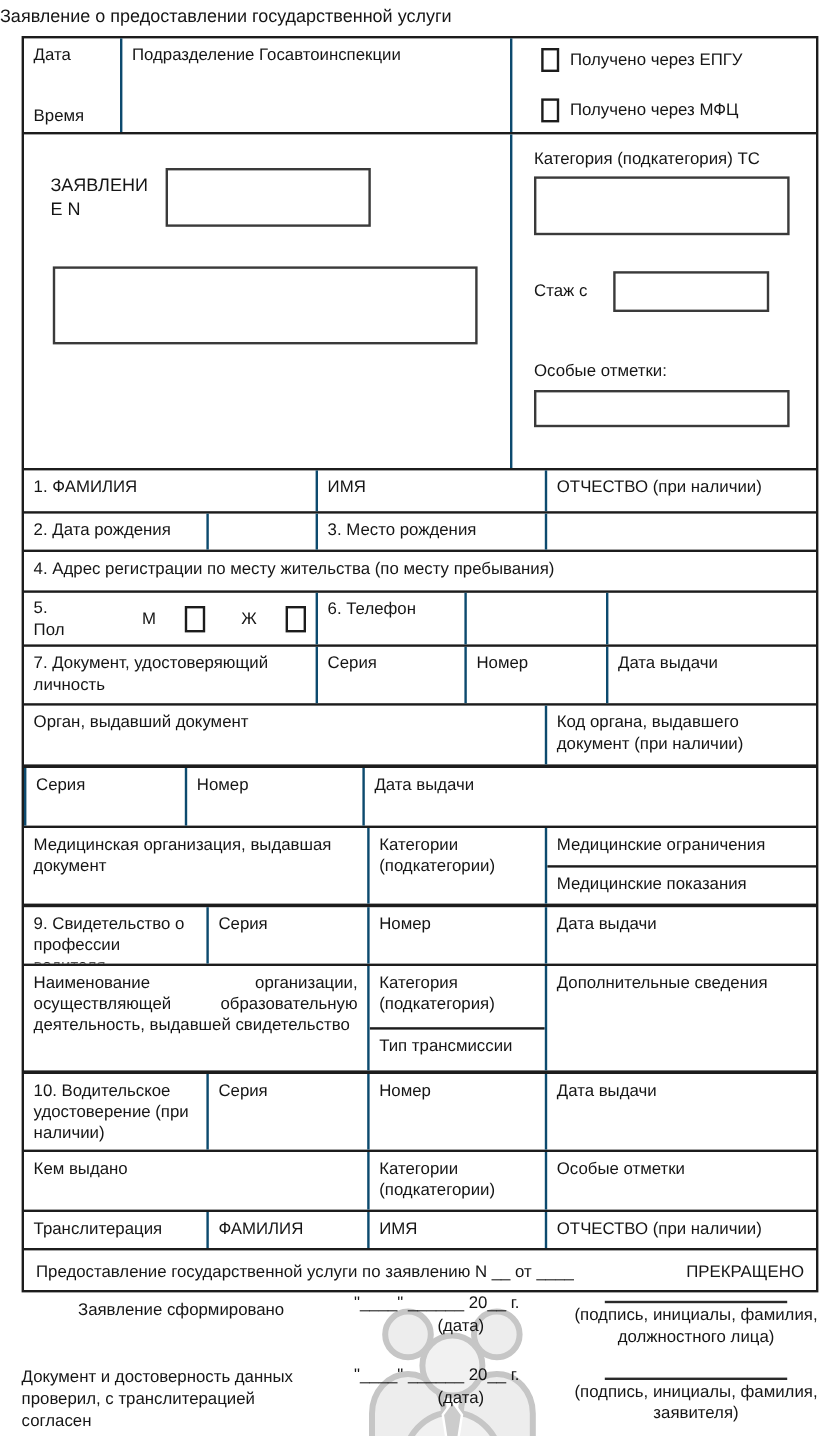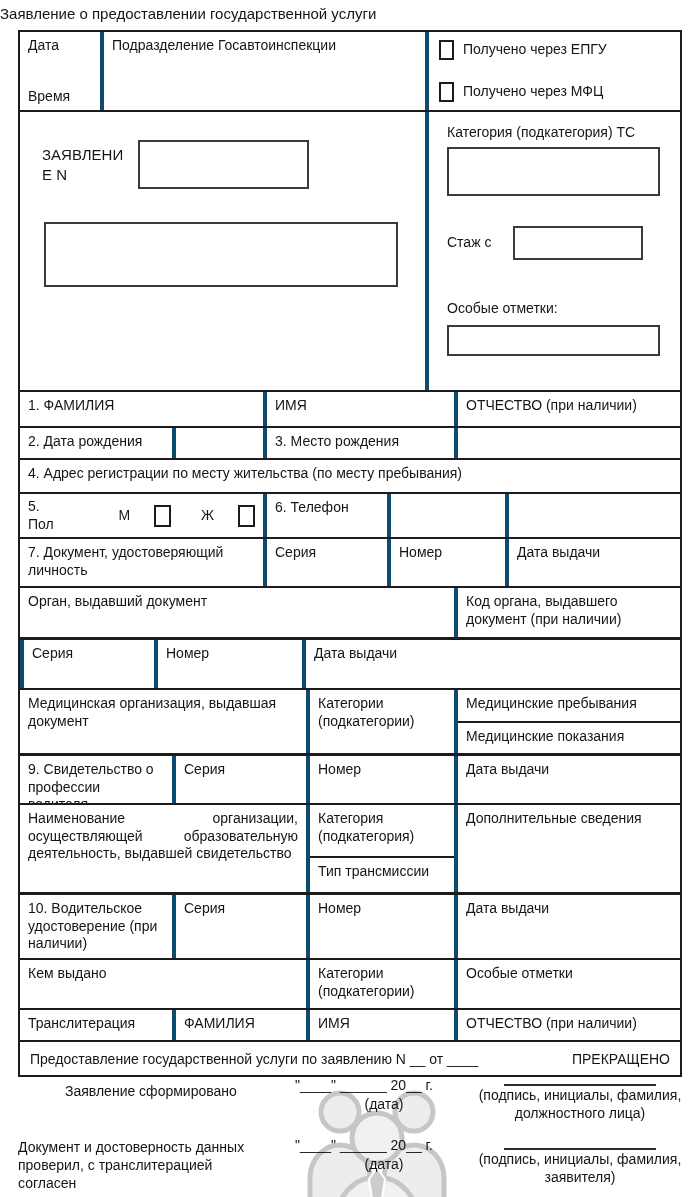--- a/index.html
+++ b/index.html
@@ -4,21 +4,21 @@
 <style>
   *{box-sizing:border-box;margin:0;padding:0}
   html,body{width:700px;height:1197px}
   body{position:relative;background:#fff;font-family:"Liberation Sans",sans-serif;color:#151515;overflow:hidden}
   .page{position:absolute;inset:0;overflow:hidden}
   .title{position:absolute;top:5px;left:0;width:100%;text-align:left;font-size:15px}
   .form{position:absolute;left:18px;top:30px;width:664px;border:2px solid #1c1c1c;background:#fff;z-index:1}
   .row{display:flex;border-top:2px solid #1c1c1c}
   .row.first{border-top:none}
   .row.thick{border-top:3px solid #1c1c1c}
-  .cell{border-left:4px solid #0c4a6e;padding:5px 8px;font-size:14px;line-height:1.25;overflow:hidden}
+  .cell{border-left:2px solid #0c4a6e;padding:5px 8px;font-size:14px;line-height:1.25;overflow:hidden}
   .cell.nb{border-left:none}
   .col{display:flex;flex-direction:column;justify-content:space-between}
   .cbrow{display:flex;align-items:center;gap:9px}
   .cb{display:inline-block;width:15px;height:20px;border:2px solid #1c1c1c;background:#fff;flex:0 0 auto}
   .cb.mw{width:17px;height:22px}
   .inputbox{border:2px solid #3a3a3a;background:#fff}
   .appn{display:flex;align-items:center;gap:14px;margin:28px 0 0 22px}
   .appn-label{width:82px;font-size:15px;line-height:1.3;overflow-wrap:anywhere}
   .b-right{padding:12px 18px}
   .staj{display:flex;align-items:center;margin-top:30px}
@@ -66,21 +66,21 @@
   <div class="form">
 
     <div class="row first" style="height:78px">
       <div class="cell nb col" style="width:80px">
         <span>Дата</span>
         <span>Время</span>
       </div>
       <div class="cell" style="width:325px">
         <span>Подразделение Госавтоинспекции</span>
       </div>
-      <div class="cell col" style="width:230px;padding:8px 10px">
+      <div class="cell col" style="width:230px;padding:8px 24px">
         <div class="cbrow">
           <span class="cb"></span>
           <span>Получено через ЕПГУ</span>
         </div>
         <div class="cbrow">
           <span class="cb"></span>
           <span>Получено через МФЦ</span>
         </div>
       </div>
     </div>
@@ -152,21 +152,21 @@
     <div class="row thick" style="height:51px">
       <div class="cell" style="width:134px"><span>Серия</span></div>
       <div class="cell" style="width:148px"><span>Номер</span></div>
       <div class="cell" style="width:226px"><span>Дата выдачи</span></div>
     </div>
 
     <div class="row" style="height:65px">
       <div class="cell nb" style="width:286px"><span>Медицинская организация, выдавшая документ</span></div>
       <div class="cell" style="width:148px"><span>Категории (подкатегории)</span></div>
       <div class="cell split" style="width:226px">
-        <div style="height:31px"><span>Медицинские пребывания</span></div>
+        <div style="height:31px"><span>Медицинские ограничения</span></div>
         <div style="flex:1"><span>Медицинские показания</span></div>
       </div>
     </div>
 
     <div class="row thick" style="height:50px">
       <div class="cell nb" style="width:152px"><span>9. Свидетельство о профессии водителя</span></div>
       <div class="cell" style="width:134px"><span>Серия</span></div>
       <div class="cell" style="width:148px"><span>Номер</span></div>
       <div class="cell" style="width:226px"><span>Дата выдачи</span></div>
     </div>

